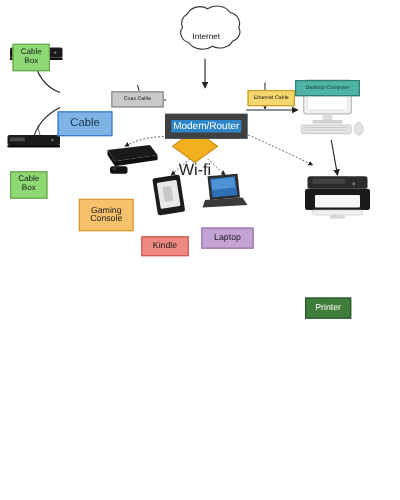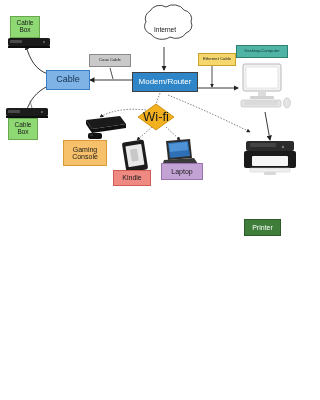--- a/index.html
+++ b/index.html
@@ -1,24 +1,24 @@
 <!DOCTYPE html>
 <html><head>
 <meta charset="utf-8">
 <style>
   html,body{margin:0;padding:0;background:#ffffff;}
   body{width:309px;height:400px;position:relative;overflow:hidden;
        font-family:"Liberation Sans",sans-serif;}
   #canvas{position:absolute;inset:0;width:309px;height:400px;}
   svg.layer{position:absolute;left:0;top:0;width:309px;height:400px;overflow:visible;}
   .node{position:absolute;box-sizing:border-box;display:flex;align-items:center;
-        justify-content:center;text-align:center;line-height:1.05;}
+        justify-content:center;text-align:center;line-height:1.05;margin-top:19px;}
   .lbl-cablebox{background:#8ed973;border:1px solid #6aa84f;color:#1a1a1a;font-size:6.5px;}
   .lbl-cable{background:#7fb2e5;border:1px solid #3d7cc9;color:#13314f;font-size:9px;}
-  .lbl-modem{background:#2e86c8;border:1px solid #404040;color:#ffffff;font-size:8px;}
+  .lbl-modem{background:#2e86c8;border:5px solid #404040;color:#ffffff;font-size:8px;}
   .lbl-coax{background:#c9c9c9;border:1px solid #8a8a8a;color:#1a1a1a;font-size:4.2px;}
   .lbl-eth{background:#f5d76e;border:1px solid #c9a227;color:#1a1a1a;font-size:4.2px;}
   .lbl-desktop{background:#4fb3a5;border:1px solid #2e8073;color:#123b36;font-size:4.2px;}
   .lbl-gaming{background:#f7c06a;border:1px solid #d99c34;color:#1a1a1a;font-size:7px;}
   .lbl-kindle{background:#ef8a82;border:1px solid #cf5b52;color:#1a1a1a;font-size:7px;}
   .lbl-laptop{background:#c3a2d4;border:1px solid #9a74b0;color:#1a1a1a;font-size:7px;}
   .lbl-printer{background:#3f7d3a;border:1px solid #2c5a28;color:#ffffff;font-size:7px;}
   .cloud-text{position:absolute;font-size:6.5px;color:#111;}
 </style>
 </head>

